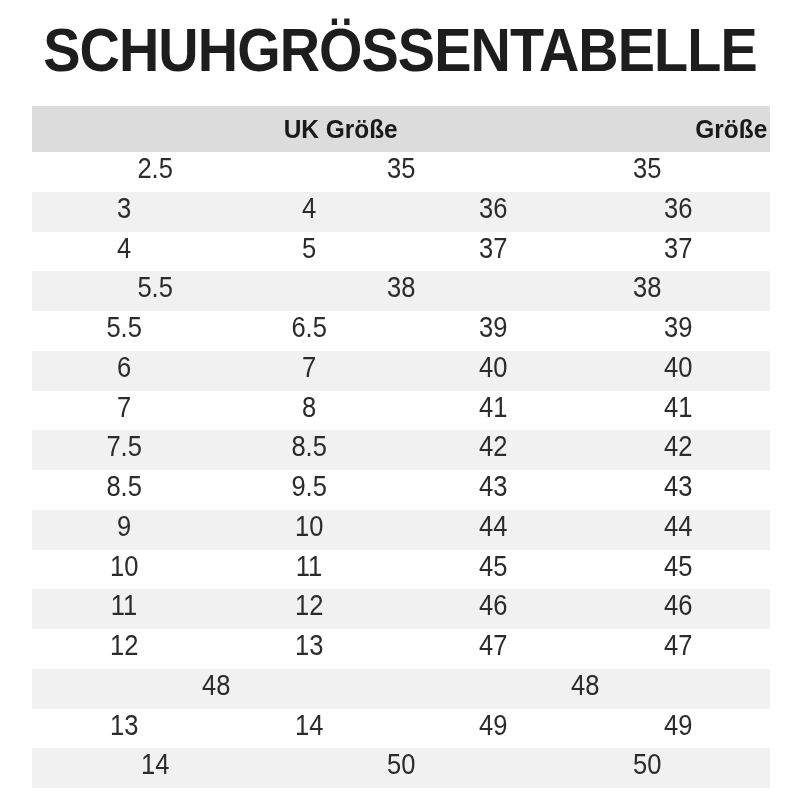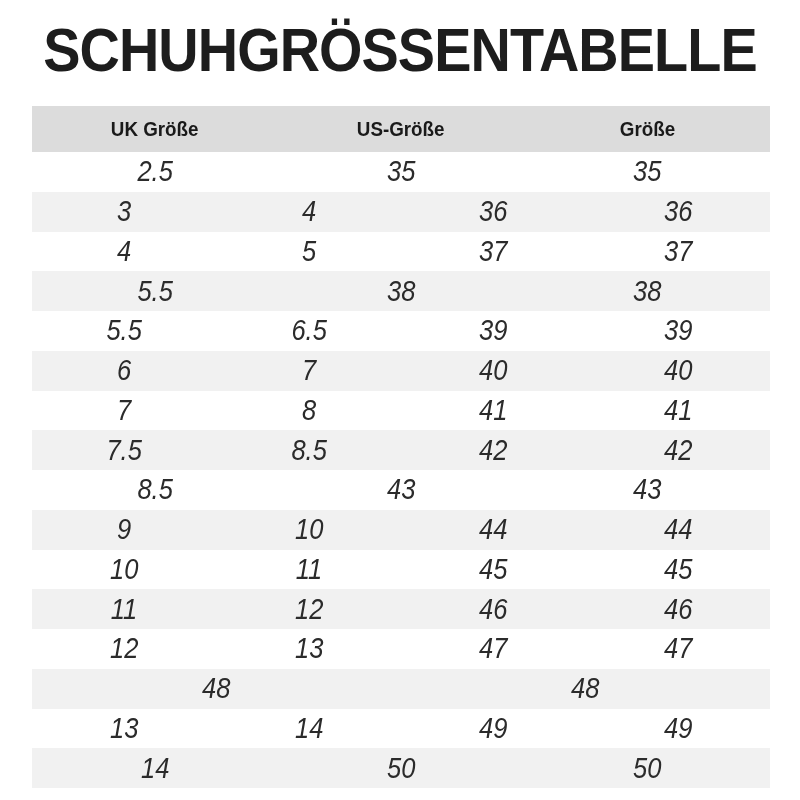--- a/index.html
+++ b/index.html
@@ -38,36 +38,35 @@
     width: 738px;
   }
   .thead {
     display: flex;
     height: 46px;
     background: #dcdcdc;
     align-items: center;
   }
   .th {
     flex: 1;
-    text-align: center;
+    text-align: right;
     font-weight: bold;
-    font-size: 20px;
+    font-size: 26px;
     color: #1a1a1a;
   }
   .th .hx {
     display: inline-block;
     transform: scaleX(0.94);
     white-space: nowrap;
   }
   .tr {
     display: flex;
     height: 39.75px;
-    align-items: center;
+    align-items: flex-start;
     background: #ffffff;
-    font-style: italic;
   }
   .tr.alt {
     background: #f1f1f1;
   }
   .td {
     flex: 1;
     text-align: center;
   }
   .td .num {
     display: inline-block;
@@ -80,21 +79,20 @@
 </style>
 </head>
 <body>
 
 <div class="page">
   <h1 class="title">SCHUHGRÖSSENTABELLE</h1>
 
   <div class="size-table">
     <div class="thead" id="thead">
         <div class="th"><span class="hx">UK Größe</span></div>
-        <div class="th"><span class="hx">US-Größe</span></div>
         <div class="th"><span class="hx">Größe</span></div>
       </div>
     <div class="tbody" id="tbody">
         <div class="tr">
           <div class="td"><span class="num">2.5</span></div>
           <div class="td"><span class="num">35</span></div>
           <div class="td"><span class="num">35</span></div>
         </div>
         <div class="tr alt">
           <div class="td"><span class="num">3</span></div>
@@ -132,20 +130,21 @@
           <div class="td"><span class="num">41</span></div>
         </div>
         <div class="tr alt">
           <div class="td"><span class="num">7.5</span></div>
           <div class="td"><span class="num">8.5</span></div>
           <div class="td"><span class="num">42</span></div>
           <div class="td"><span class="num">42</span></div>
         </div>
         <div class="tr">
           <div class="td"><span class="num">8.5</span></div>
+          <div class="td"><span class="num">9.5</span></div>
           <div class="td"><span class="num">43</span></div>
           <div class="td"><span class="num">43</span></div>
         </div>
         <div class="tr alt">
           <div class="td"><span class="num">9</span></div>
           <div class="td"><span class="num">10</span></div>
           <div class="td"><span class="num">44</span></div>
           <div class="td"><span class="num">44</span></div>
         </div>
         <div class="tr">

